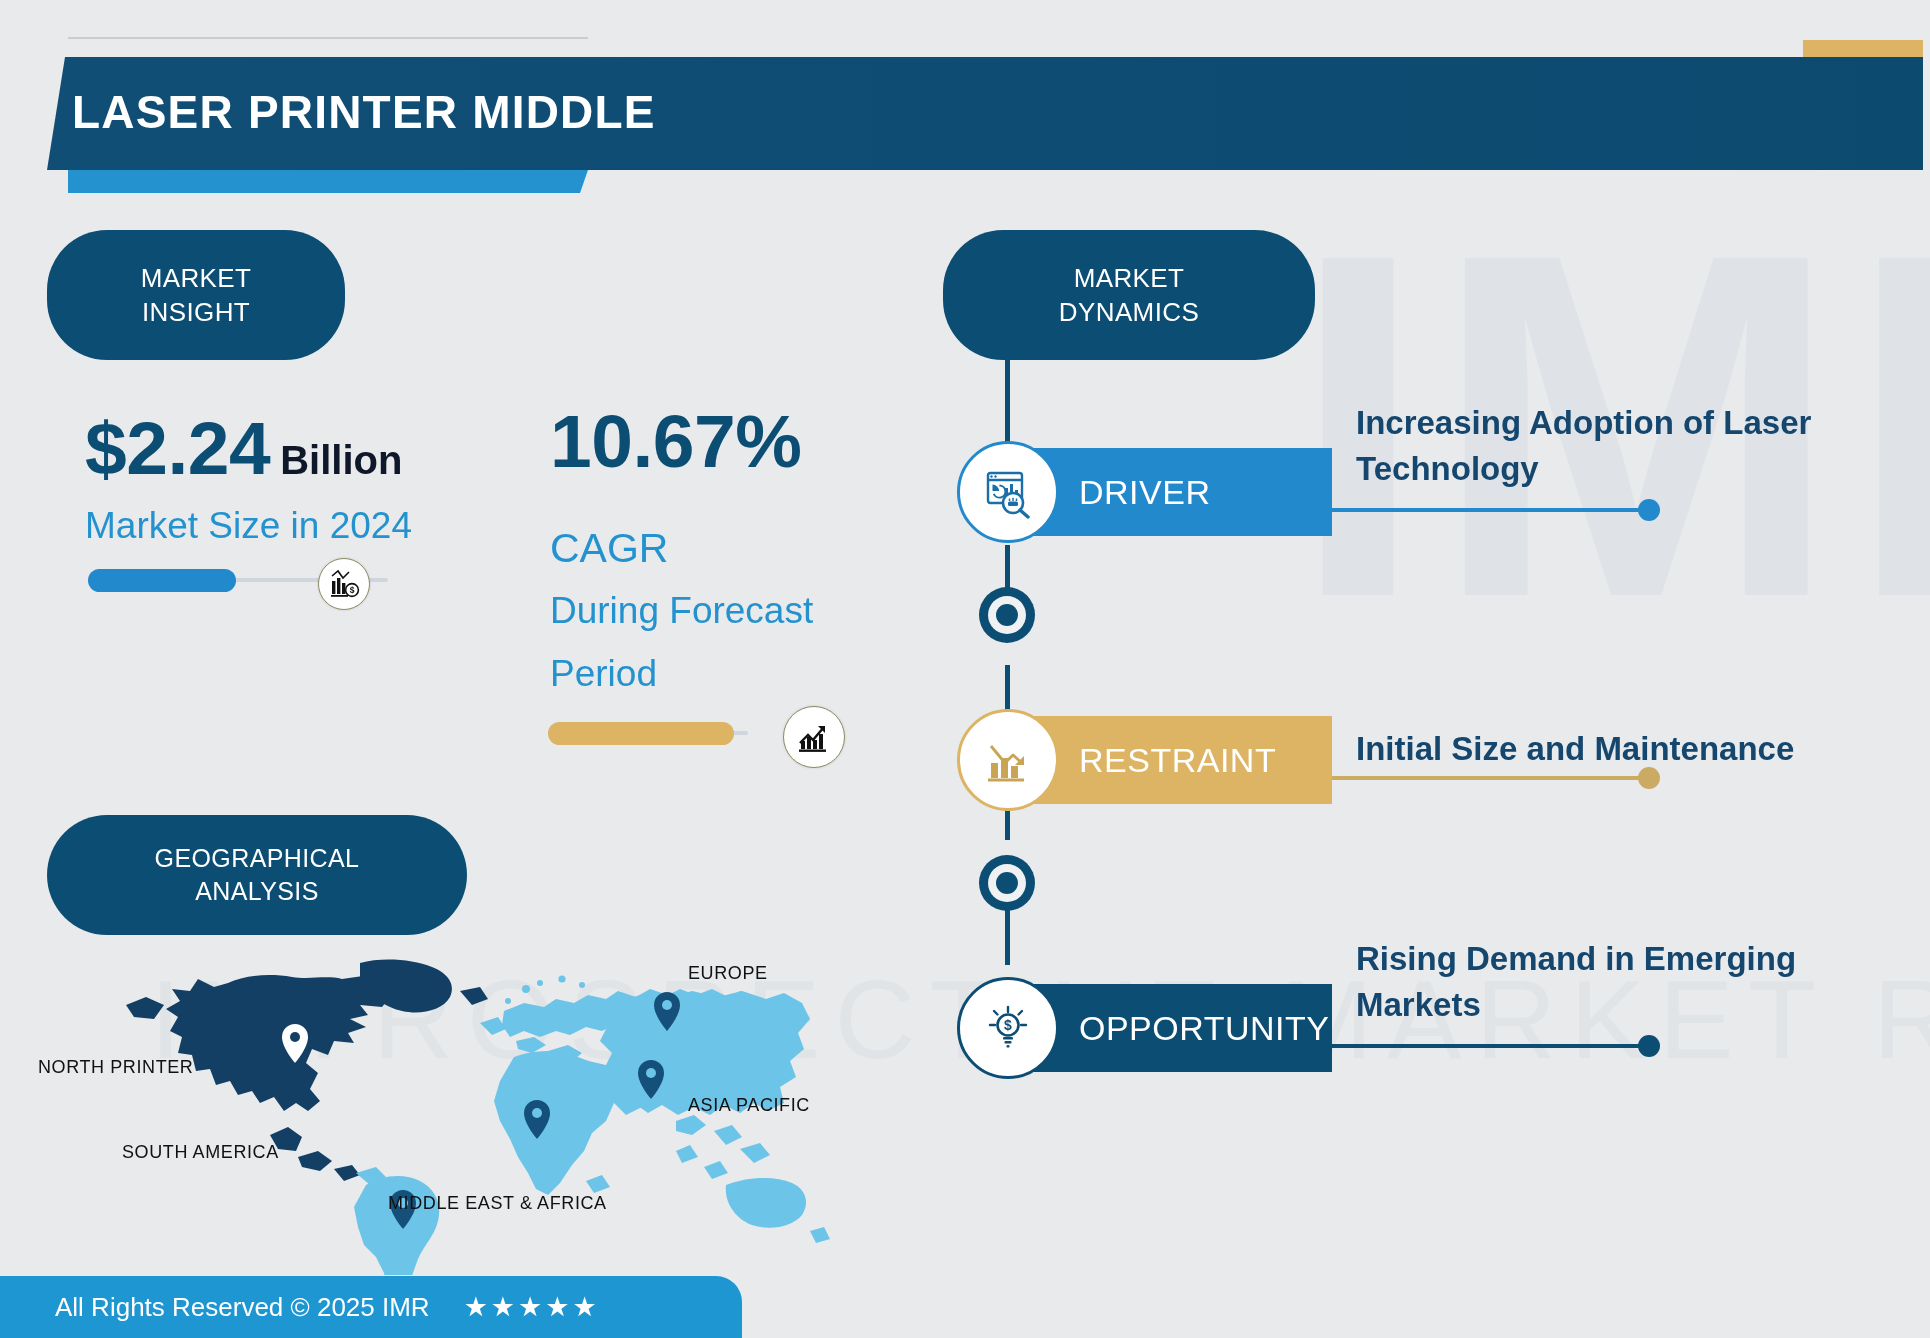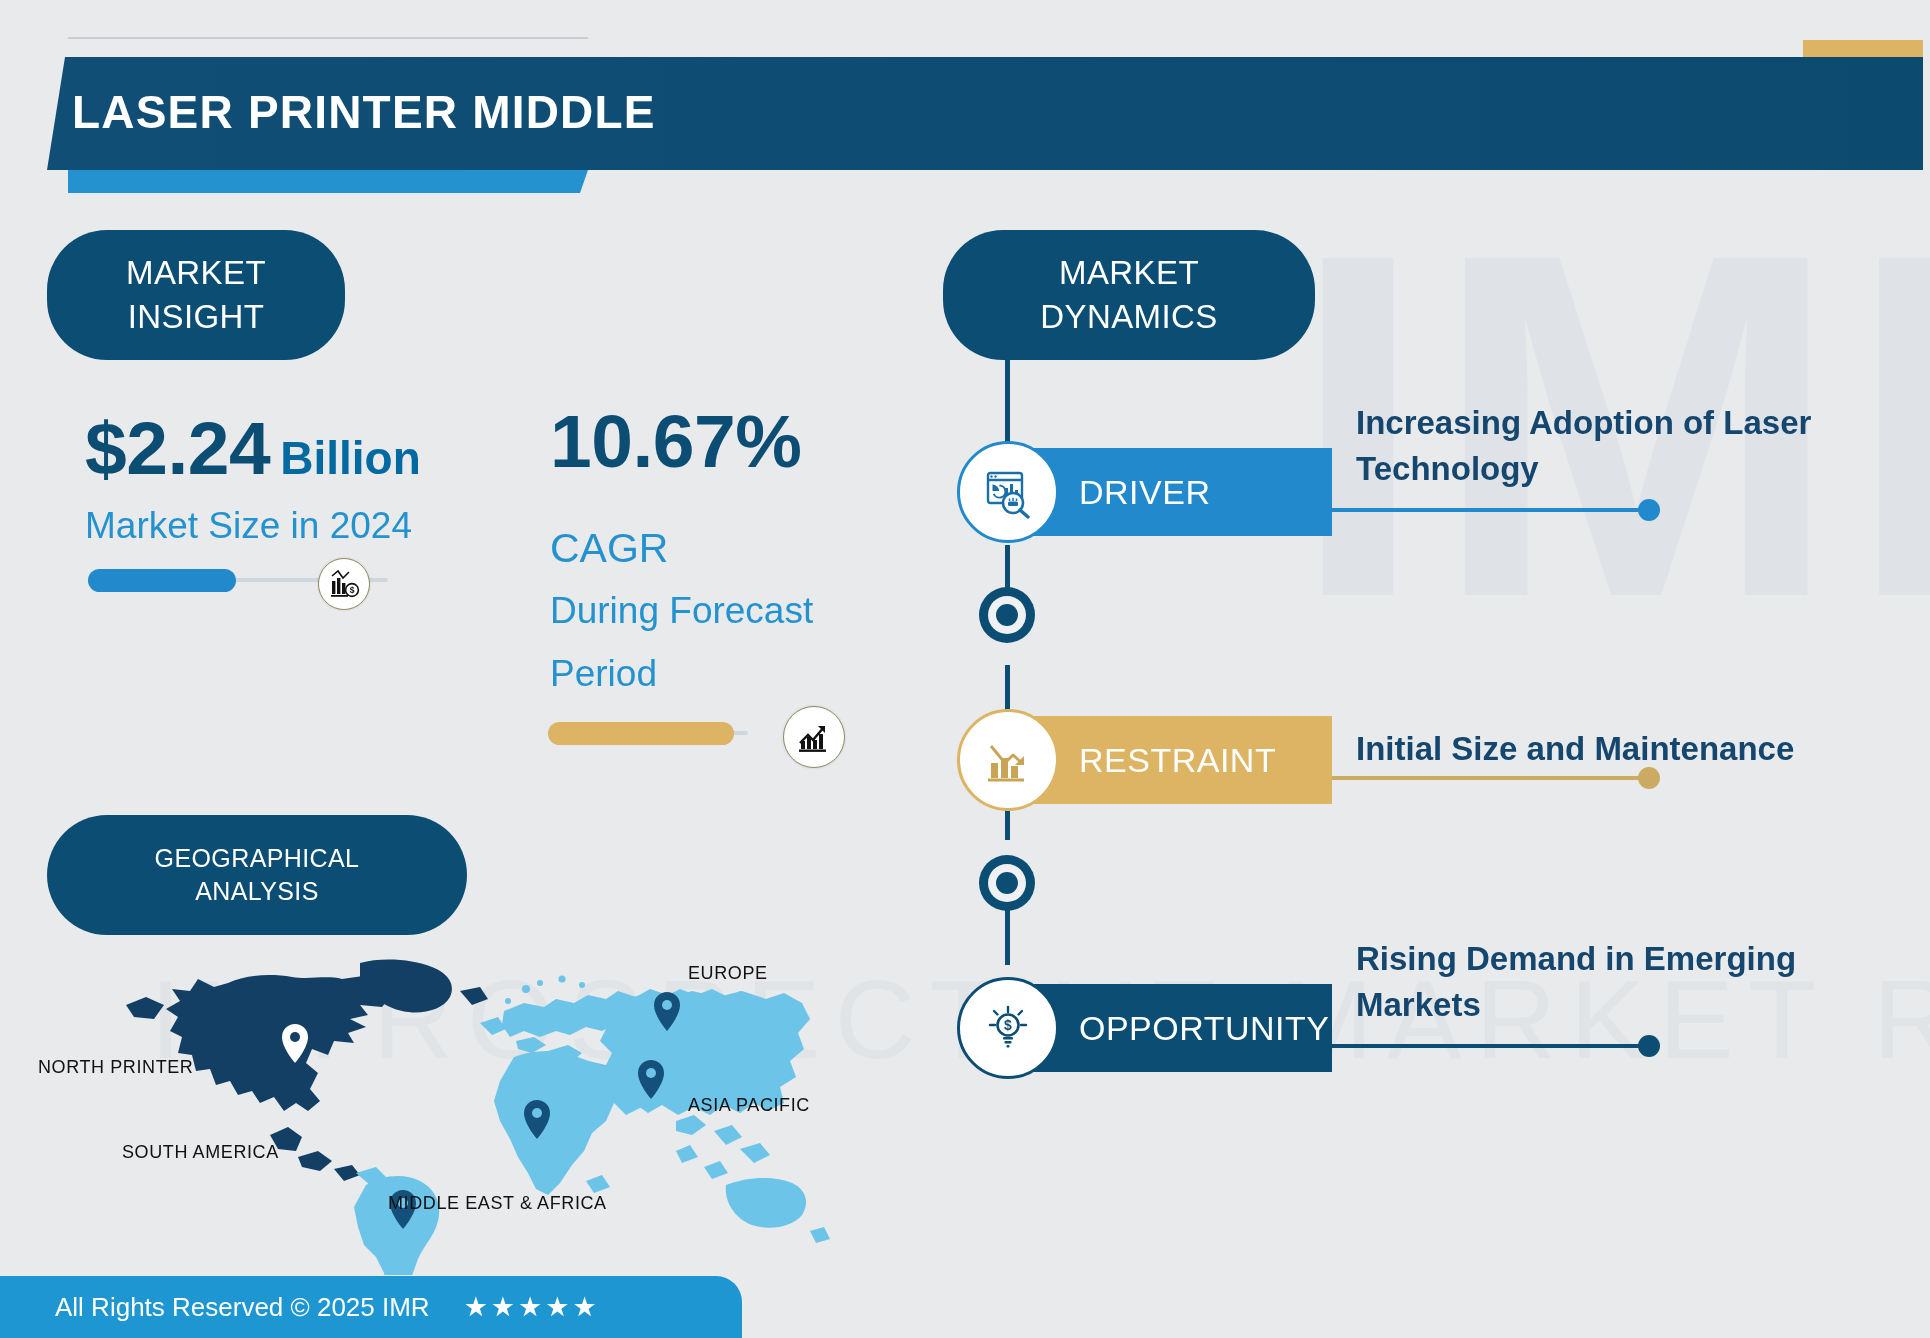--- a/index.html
+++ b/index.html
@@ -45,34 +45,34 @@
   .hdr-accent {
     position:absolute; left:68px; top:170px; width:520px; height:23px;
     background:#2392cf;
     clip-path: polygon(0 0, 100% 0, calc(100% - 8px) 100%, 0 100%);
   }
 
   
   .pill {
     position:absolute; background:#0c4d74; color:#fff;
     border-radius:60px; display:flex; align-items:center; justify-content:center;
-    text-align:center; font-size:33px; line-height:1.32; font-weight:400;
+    text-align:center; font-size:26px; line-height:1.32; font-weight:400;
     letter-spacing:0.4px;
   }
   #pill-insight  { left:47px;  top:230px; width:298px; height:130px; }
   #pill-dynamics { left:943px; top:230px; width:372px; height:130px; }
   #pill-geo      { left:47px;  top:815px; width:420px; height:120px; font-size:25px; }
 
   
   .stat-big {
     position:absolute; font-size:75px; font-weight:bold; color:#0c4d74;
     letter-spacing:-0.5px; white-space:nowrap;
   }
   .stat-unit {
-    font-size:46px; font-weight:bold; color:#0369a1; margin-left:10px;
+    font-size:40px; font-weight:bold; color:#0f172a; margin-left:10px;
     letter-spacing:0;
   }
   .stat-sub {
     position:absolute; font-size:37px; color:#2392cf; white-space:nowrap;
   }
   #size-val  { left:85px; top:405px; }
   #size-sub  { left:85px; top:505px; }
   #cagr-val  { left:550px; top:398px;text-align:center; }
   #cagr-sub1 { left:550px; top:525px; font-size:41px; }
   #cagr-sub2 { left:550px; top:590px; font-size:37px; }

